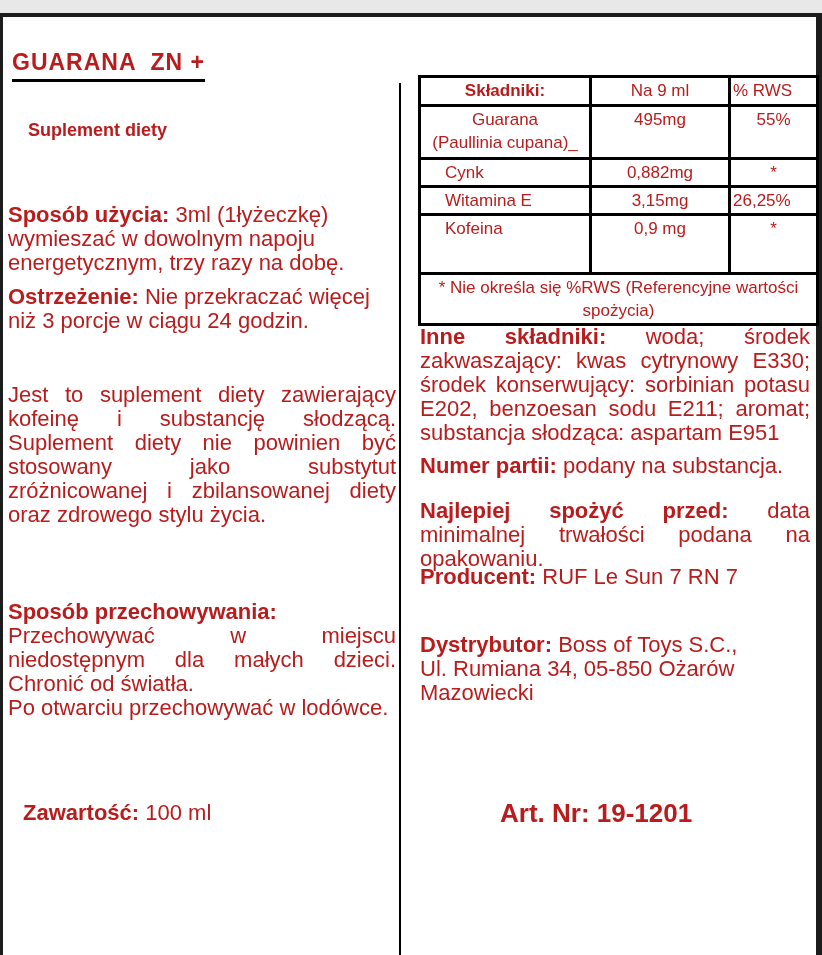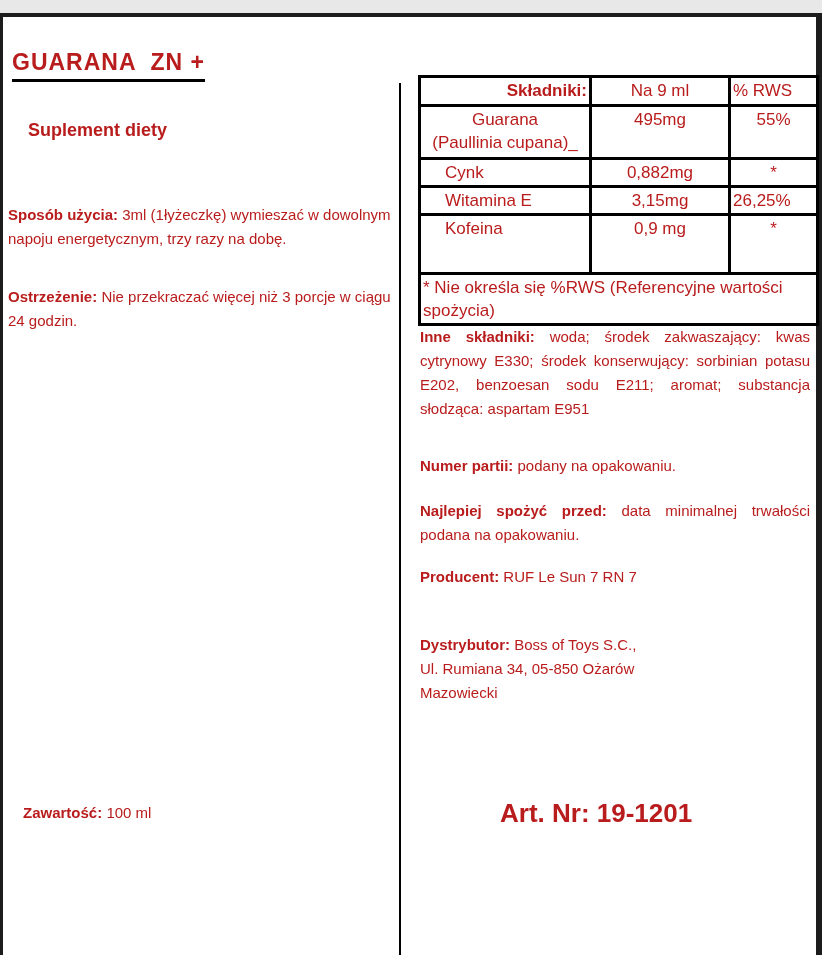--- a/index.html
+++ b/index.html
@@ -14,21 +14,21 @@
   }
   
   .frame { position:absolute; background:#1c1c1c; }
   .frame-top    { left:0; top:0; width:822px; height:4px; }
   .frame-left   { left:0; top:0; width:3px; height:955px; }
   .frame-right  { left:816px; top:0; width:6px; height:955px; }
   .frame-bottom { left:0; top:948px; width:822px; height:7px; }
   .divider { position:absolute; left:399px; top:70px; width:2px; height:878px; background:#000; }
 
   .abs { position:absolute; }
-  .body-txt { font-size:15px; line-height:24px; }
+  .body-txt { font-size:22px; line-height:24px; }
   .lbl { font-weight:bold; }
   .just { text-align:justify; }
   .ctr { }
 
   .title {
     font-size:23px; font-weight:bold; letter-spacing:1px;
     display:inline-block; border-bottom:3px solid #000; padding-bottom:3px;
     white-space:pre;
   }
   .subtitle { font-size:18px; font-weight:bold; }
@@ -40,26 +40,26 @@
   table.ingredients td, table.ingredients th {
     border:3px solid #000; padding:1px 2px; vertical-align:top; font-weight:normal;
   }
   .col-name { width:164px; }
   .col-amt  { width:132px; }
   .col-rws  { width:81px; }
   .c-ctr { text-align:center; }
   .c-left { text-align:left; }
   .c-indent { text-align:left; padding-left:24px !important; }
   .cell-name { white-space:pre-line; }
-  .h-name { font-weight:bold !important; text-align:right; }
+  .h-name { font-weight:bold !important; text-align:center; }
   .row-header th { height:24px; }
   .row-guarana td { height:48px; }
   .row-cynk td, .row-wite td { height:21px; }
   .row-kofeina td { height:54px; }
-  .row-footnote td { height:44px; text-align:left; padding:2px 2px; }
+  .row-footnote td { height:44px; text-align:center; padding:2px 2px; }
 
   .artnr { font-size:26px; font-weight:bold; }
 </style>
 </head>
 <body>
 
 <div class="page">
 
   <div class="frame frame-top"></div>
   <div class="frame frame-left"></div>
@@ -77,22 +77,28 @@
     <b class="lbl">Sposób użycia:</b>
     <span>3ml (1łyżeczkę) wymieszać w dowolnym napoju energetycznym, trzy razy na dobę.</span>
   </div>
 
   <div class="abs body-txt" style="left:8px; top:272px; width:390px;">
     <b class="lbl">Ostrzeżenie:</b>
     <span>Nie przekraczać więcej niż 3 porcje w ciągu 24 godzin.</span>
   </div>
 
   <div class="abs body-txt just" style="left:8px; top:370px; width:388px;">
+    <div>Jest to suplement diety zawierający kofeinę i substancję słodzącą. Suplement diety nie powinien być stosowany jako substytut zróżnicowanej i zbilansowanej diety oraz  zdrowego stylu życia.</div>
   </div>
 
+  <div class="abs body-txt" style="left:8px; top:587px; width:388px;">
+    <div class="lbl">Sposób przechowywania:</div>
+    <div class="just">Przechowywać w miejscu niedostępnym dla małych dzieci. Chronić od światła.</div>
+    <div>Po otwarciu przechowywać w lodówce.</div>
+  </div>
 
   <div class="abs body-txt" style="left:23px; top:788px;">
     <b class="lbl">Zawartość:</b>
     <span>100 ml</span>
   </div>
 
   <div class="abs" style="left:418px; top:62px;">
     <table class="ingredients">
       <tbody>
           <tr class="row-header">
@@ -128,21 +134,21 @@
       </table>
   </div>
 
   <div class="abs body-txt just" style="left:420px; top:312px; width:390px;">
     <b class="lbl">Inne składniki:</b>
     <span>woda; środek zakwaszający: kwas cytrynowy E330; środek konserwujący: sorbinian potasu E202, benzoesan sodu E211; aromat; substancja słodząca: aspartam E951</span>
   </div>
 
   <div class="abs body-txt" style="left:420px; top:441px; width:390px;">
     <b class="lbl">Numer partii:</b>
-    <span>podany na opakowaniu.</span>
+    <span>podany na substancja.</span>
   </div>
 
   <div class="abs body-txt just" style="left:420px; top:486px; width:390px;">
     <b class="lbl">Najlepiej spożyć przed:</b>
     <span>data minimalnej trwałości podana na opakowaniu.</span>
   </div>
 
   <div class="abs body-txt ctr" style="left:420px; top:552px; width:390px;">
     <div>
       <b class="lbl">Producent:</b>

